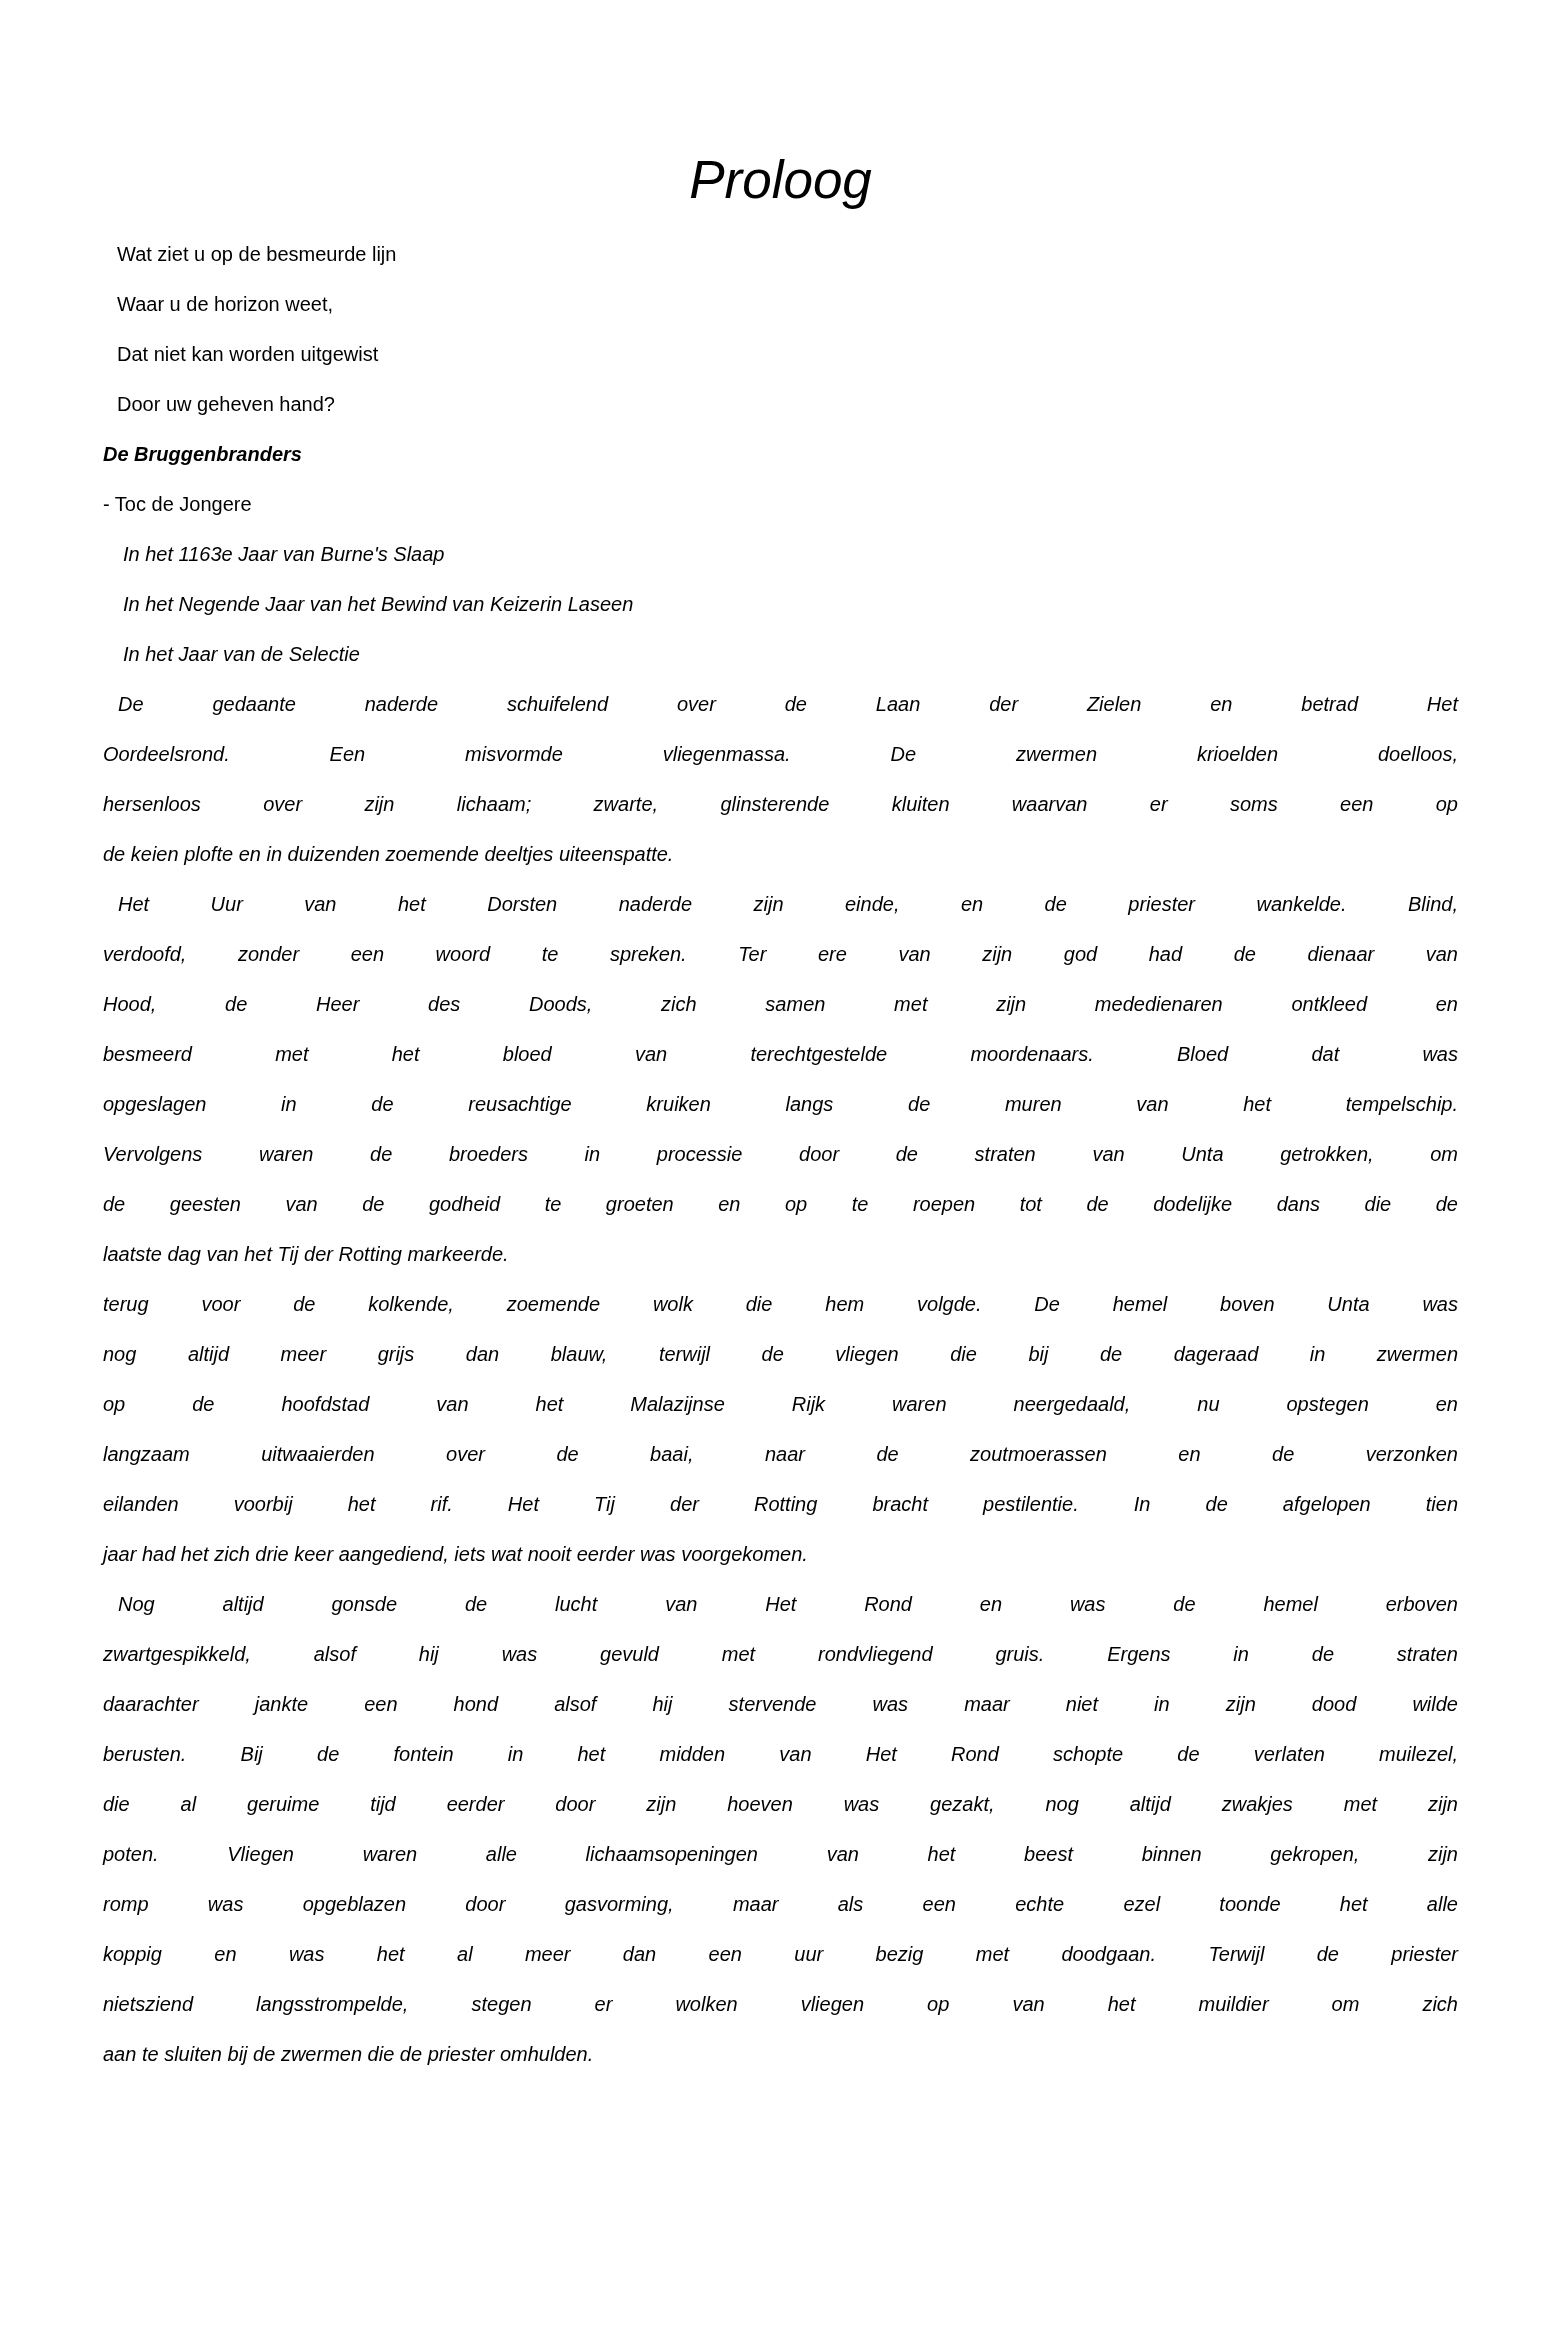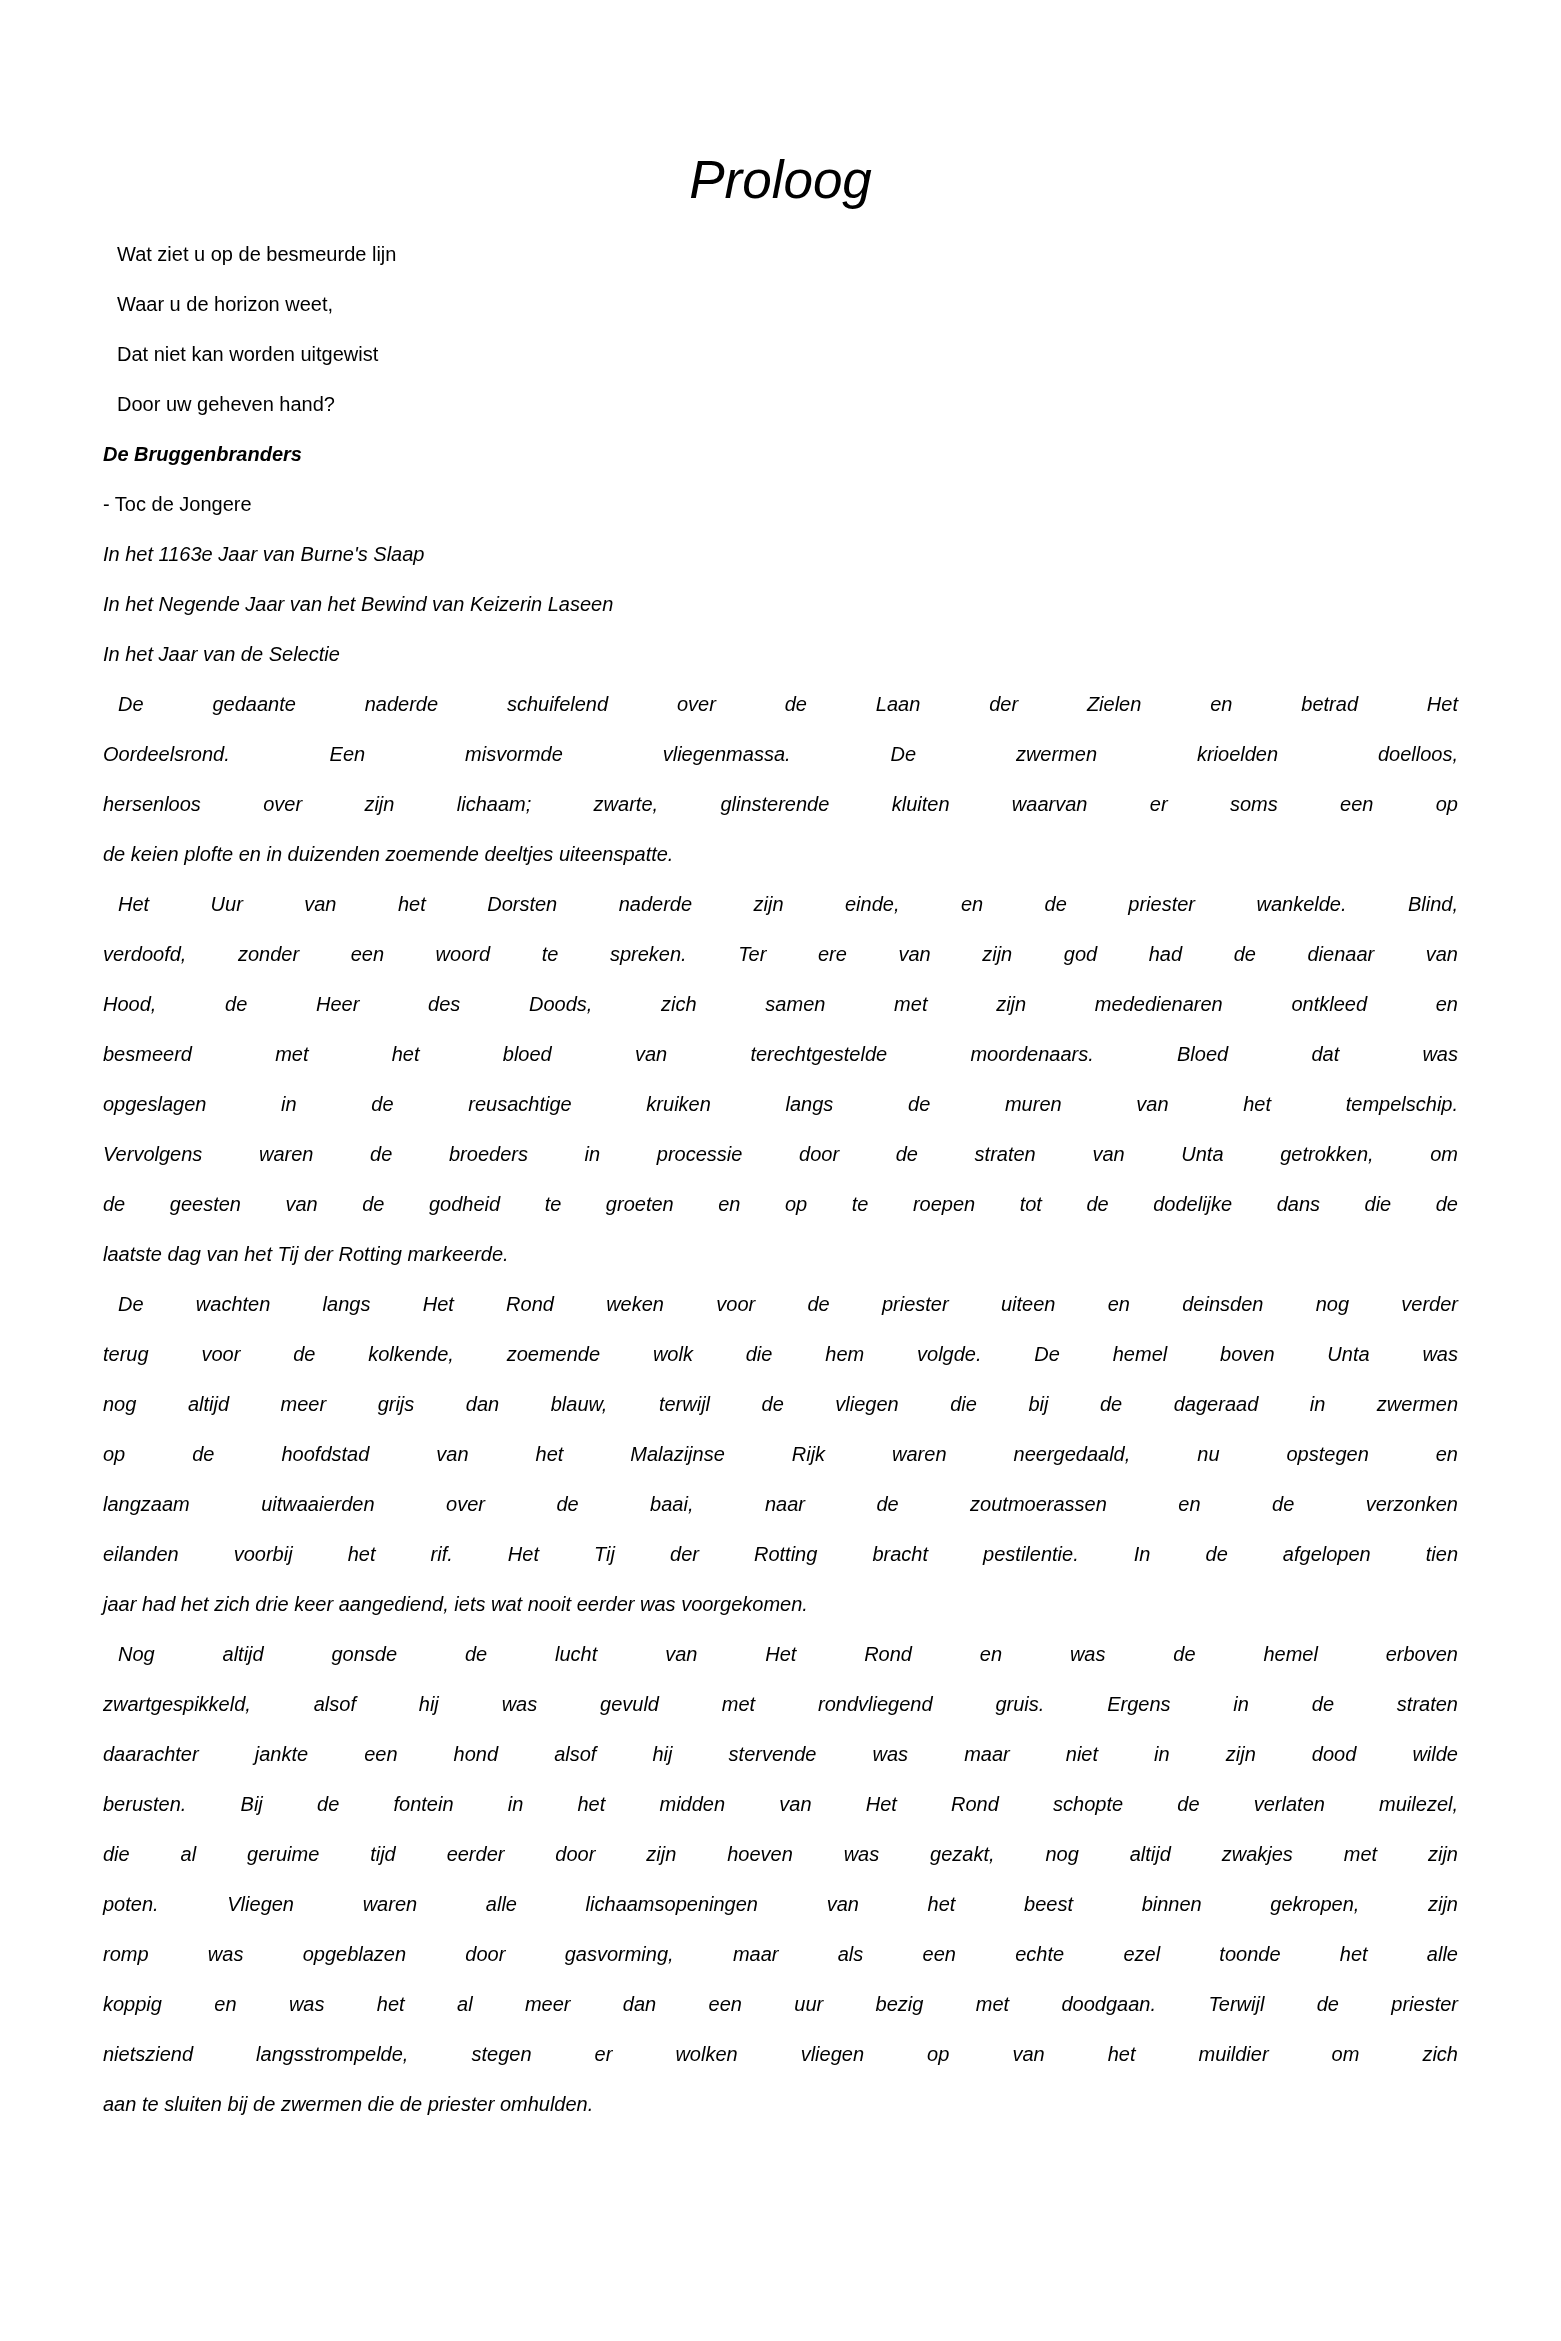--- a/index.html
+++ b/index.html
@@ -28,21 +28,21 @@
     line-height: 50px;
   }
   .line {
     height: 50px;
     line-height: 50px;
     white-space: nowrap;
     overflow: visible;
   }
   .poem-line { padding-left: 14px; }
   .source-title { font-weight: 700; font-style: italic; }
-  .date-line { font-style: italic; }
+  .date-line { font-style: italic; margin-left: 20px; }
   .paragraph { margin: 0; font-style: italic; }
   .para-line {
     white-space: normal;
     text-align: justify;
     text-align-last: justify;
   }
   .para-line.last {
     text-align-last: left;
   }
   .para-line.first { text-indent: 15px; }
@@ -82,21 +82,20 @@
           <div class="line para-line first">Het Uur van het Dorsten naderde zijn einde, en de priester wankelde. Blind,</div>
           <div class="line para-line">verdoofd, zonder een woord te spreken. Ter ere van zijn god had de dienaar van</div>
           <div class="line para-line">Hood, de Heer des Doods, zich samen met zijn mededienaren ontkleed en</div>
           <div class="line para-line">besmeerd met het bloed van terechtgestelde moordenaars. Bloed dat was</div>
           <div class="line para-line">opgeslagen in de reusachtige kruiken langs de muren van het tempelschip.</div>
           <div class="line para-line">Vervolgens waren de broeders in processie door de straten van Unta getrokken, om</div>
           <div class="line para-line">de geesten van de godheid te groeten en op te roepen tot de dodelijke dans die de</div>
           <div class="line para-line last">laatste dag van het Tij der Rotting markeerde.</div>
         </div>
         <div class="paragraph">
-          <div class="line para-line first">De wachten langs Het Rond weken voor de priester uiteen en deinsden nog verder</div>
           <div class="line para-line">terug voor de kolkende, zoemende wolk die hem volgde. De hemel boven Unta was</div>
           <div class="line para-line">nog altijd meer grijs dan blauw, terwijl de vliegen die bij de dageraad in zwermen</div>
           <div class="line para-line">op de hoofdstad van het Malazijnse Rijk waren neergedaald, nu opstegen en</div>
           <div class="line para-line">langzaam uitwaaierden over de baai, naar de zoutmoerassen en de verzonken</div>
           <div class="line para-line">eilanden voorbij het rif. Het Tij der Rotting bracht pestilentie. In de afgelopen tien</div>
           <div class="line para-line last">jaar had het zich drie keer aangediend, iets wat nooit eerder was voorgekomen.</div>
         </div>
         <div class="paragraph">
           <div class="line para-line first">Nog altijd gonsde de lucht van Het Rond en was de hemel erboven</div>
           <div class="line para-line">zwartgespikkeld, alsof hij was gevuld met rondvliegend gruis. Ergens in de straten</div>

